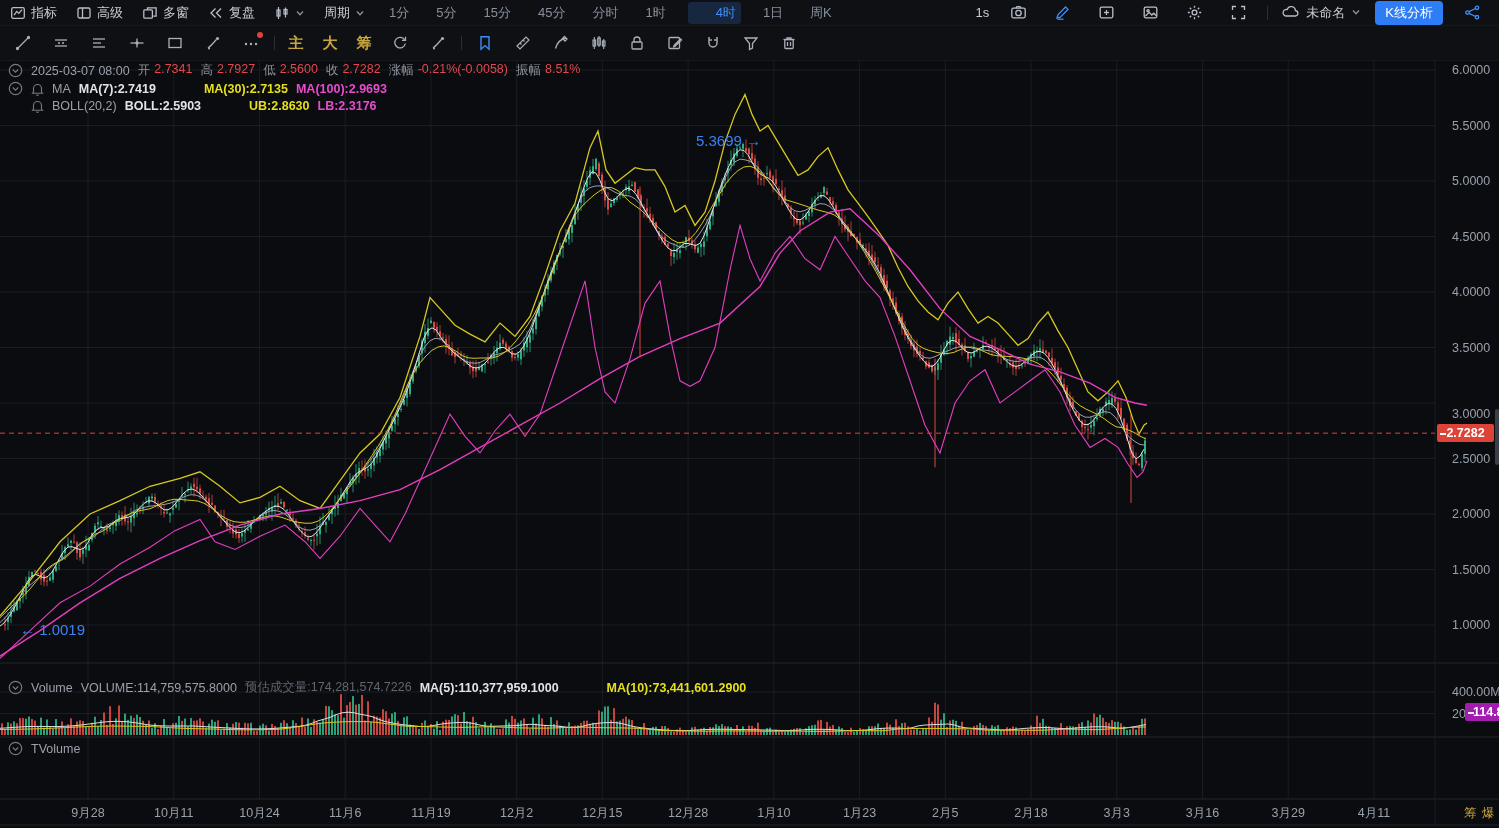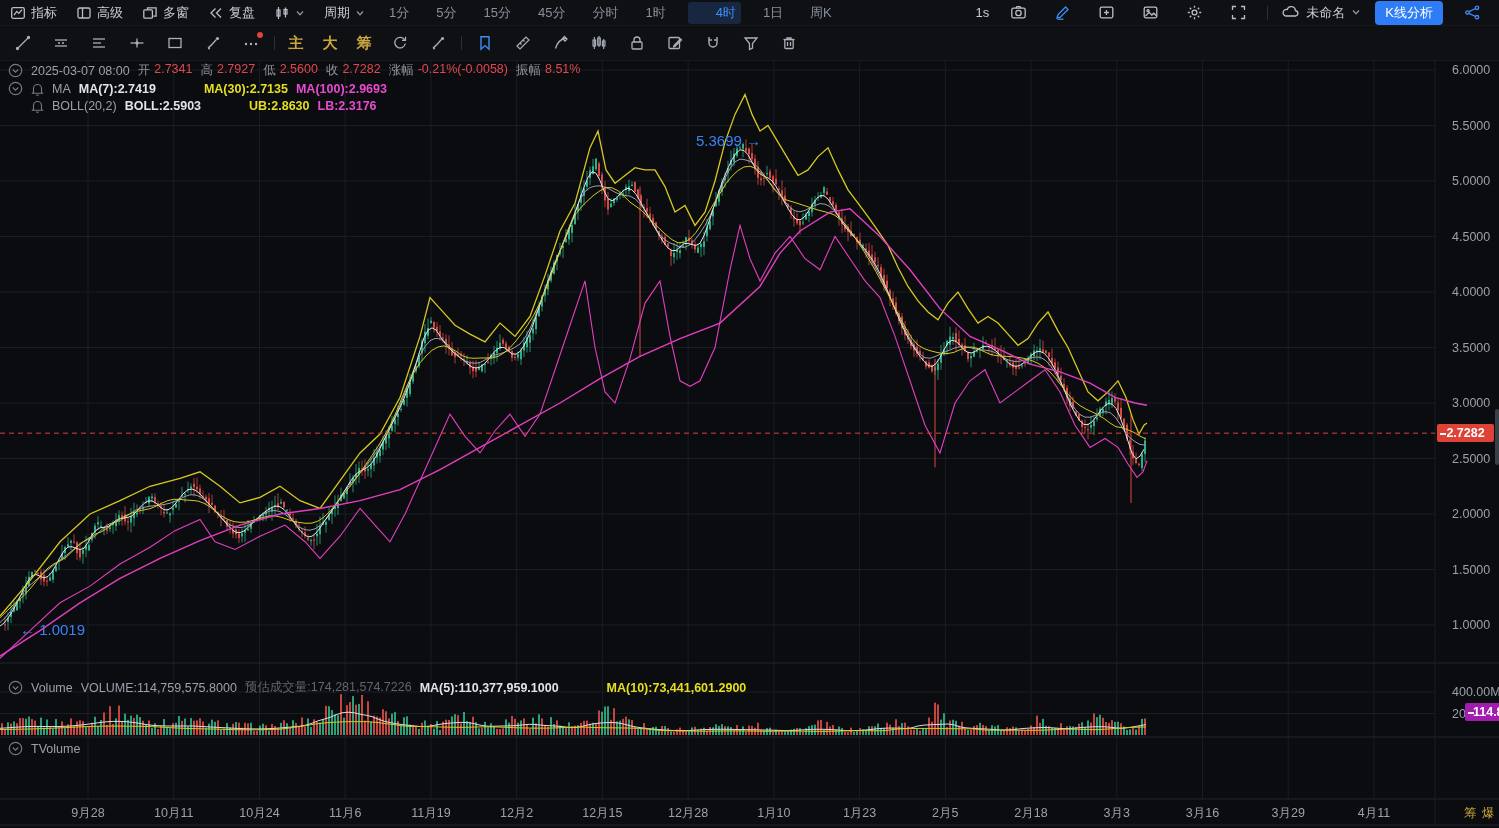--- a/index.html
+++ b/index.html
@@ -1603,21 +1603,21 @@
   <div class="annot" style="left:696px;top:132px;"><span>5.3699</span> <span>→</span></div>
   <div class="annot" style="left:20px;top:621px;"><span>←</span> <span>1.0019</span></div>
 
   <div id="y-axis">
       <div class="ytick" style="top: 70px;">6.0000</div>
       <div class="ytick" style="top: 125.5px;">5.5000</div>
       <div class="ytick" style="top: 181px;">5.0000</div>
       <div class="ytick" style="top: 236.5px;">4.5000</div>
       <div class="ytick" style="top: 292px;">4.0000</div>
       <div class="ytick" style="top: 347.5px;">3.5000</div>
-      <div class="ytick" style="top: 403px;">3.0000</div>
+      <div class="ytick" style="top: 414px;">3.0000</div>
       <div class="ytick" style="top: 458.5px;">2.5000</div>
       <div class="ytick" style="top: 514px;">2.0000</div>
       <div class="ytick" style="top: 569.5px;">1.5000</div>
       <div class="ytick" style="top: 625px;">1.0000</div>
       <div class="ytick" style="top: 692px;">400.00M</div>
       <div class="ytick" style="top: 713.5px;">200.00M</div>
     </div>
   <div id="x-axis">
       <div class="xtick" style="left: 88px;">9月28</div>
       <div class="xtick" style="left: 173.73px;">10月11</div>

